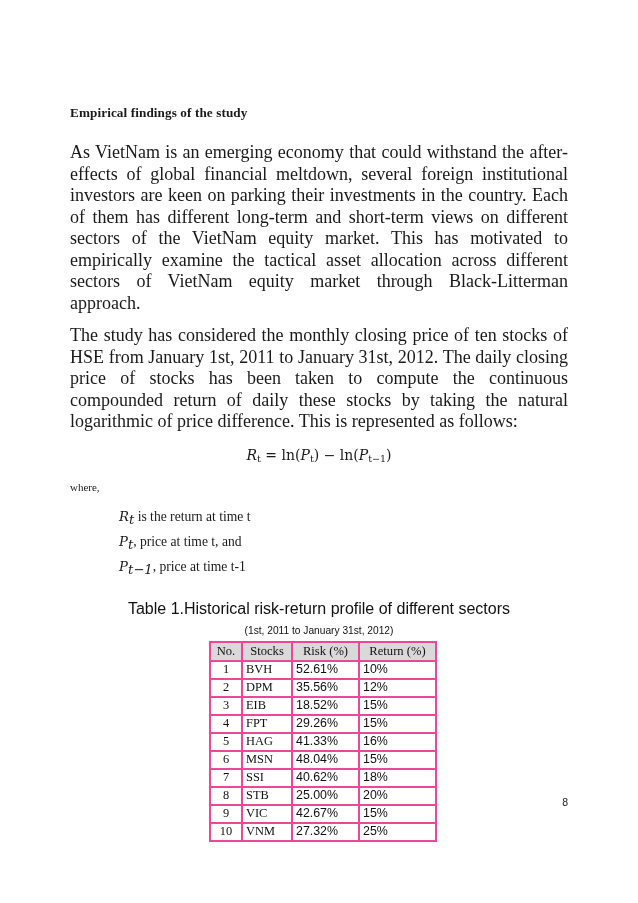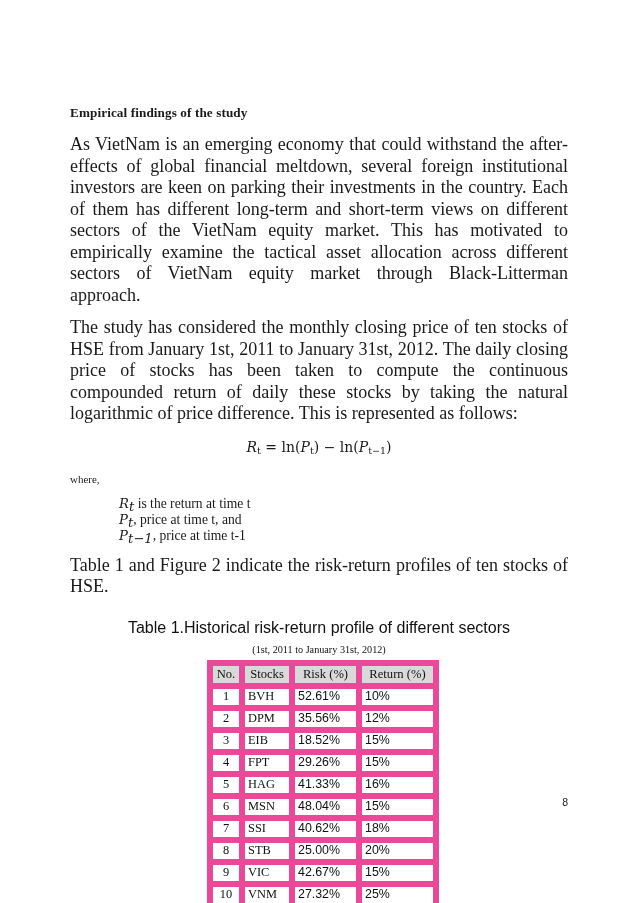--- a/index.html
+++ b/index.html
@@ -25,21 +25,21 @@
   .content {
     position: absolute;
     left: 70px;
     top: 104px;
     width: 498px;
   }
   .heading {
     font-weight: bold;
     font-size: 13.2px;
     line-height: 17px;
-    margin: 0 0 13px 0;
+    margin: 0 0 21px 0;
     letter-spacing: 0.1px;
   }
   p.para {
     margin: 0 0 11px 0;
     font-size: 18px;
     line-height: 21.5px;
     text-align: justify;
     text-justify: inter-word;
   }
   .formula {
@@ -62,56 +62,56 @@
     margin: 0 0 6px 0;
     font-size: 11px;
     line-height: 21px;
   }
   .defs {
     margin: 0 0 11px 0;
     padding-left: 49px;
   }
   .defs .defline {
     font-size: 13.6px;
-    line-height: 16px;
+    line-height: 25px;
     white-space: nowrap;
   }
   .defs .sym {
     font-style: italic;
     font-family: "DejaVu Serif", serif;
     font-size: 13.2px;
   }
   .table-caption {
     text-align: center;
     font-family: "Liberation Sans", sans-serif;
     font-size: 16px;
     line-height: 14px;
     margin: 23px 0 8px 0;
     color: #111;
   }
   .table-subcaption {
     text-align: center;
-    font-family: Liberation Serif, serif;
+    font-family: Liberation Sans, sans-serif;
     font-size: 10.2px;
     line-height: 14px;
     margin: 2px 0 3px 0;
     color: #111;
   }
   .table-wrap {
     display: flex;
     justify-content: center;
   }
   table.data {
     border-collapse: collapse;
     table-layout: fixed;
     width: 226px;
     margin-left: 8px;
   }
   table.data th, table.data td {
-    border: 6px solid #ec4899;
+    border: 2px solid #ec4899;
     font-size: 12.4px;
     line-height: 15px;
     padding: 0px 3px;
     height: 16px;
     color: #111;
   }
   table.data thead th {
     background: #d9d9d9;
     text-align: center;
     font-weight: normal;
@@ -177,21 +177,20 @@
       </div>
       <div class="defline">
         <span class="sym">P</span><sub class="sym">t</sub><span>, price at time t, and</span>
       </div>
       <div class="defline">
         <span class="sym">P</span><sub class="sym">t−1</sub><span>, price at time t-1</span>
       </div>
     </div>
 
 
-    <p class="para">Table 1 and Figure 2 indicate the risk-return profiles of ten stocks of HSE.</p>
 
     <div class="table-caption">Table 1.Historical risk-return profile of different sectors</div>
     <div class="table-subcaption">(1st, 2011 to January 31st, 2012)</div>
 
     <div class="table-wrap">
       <table class="data">
         <colgroup>
           <col class="c-no">
             <col class="c-stock">
             <col class="c-risk">

